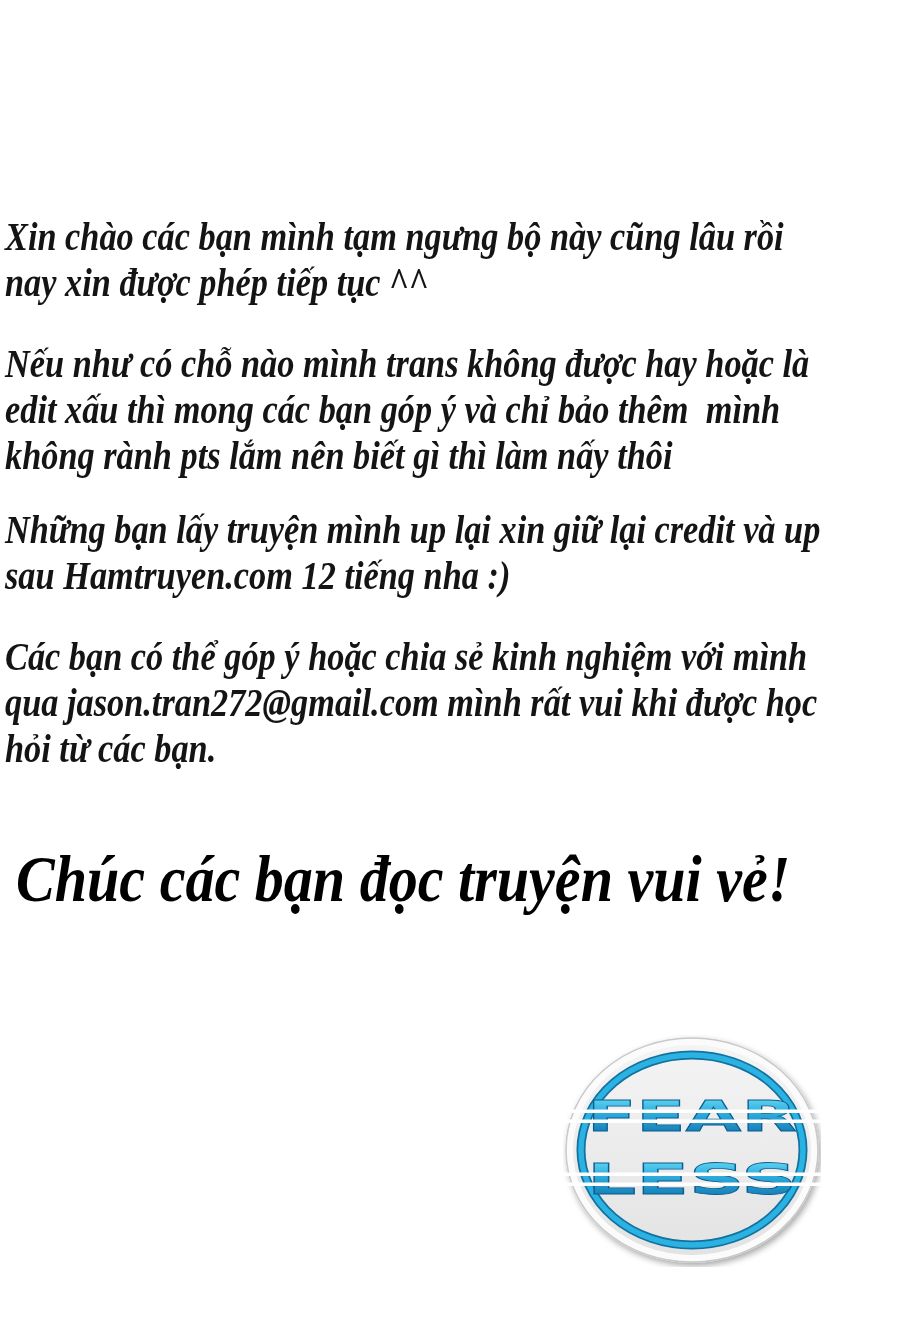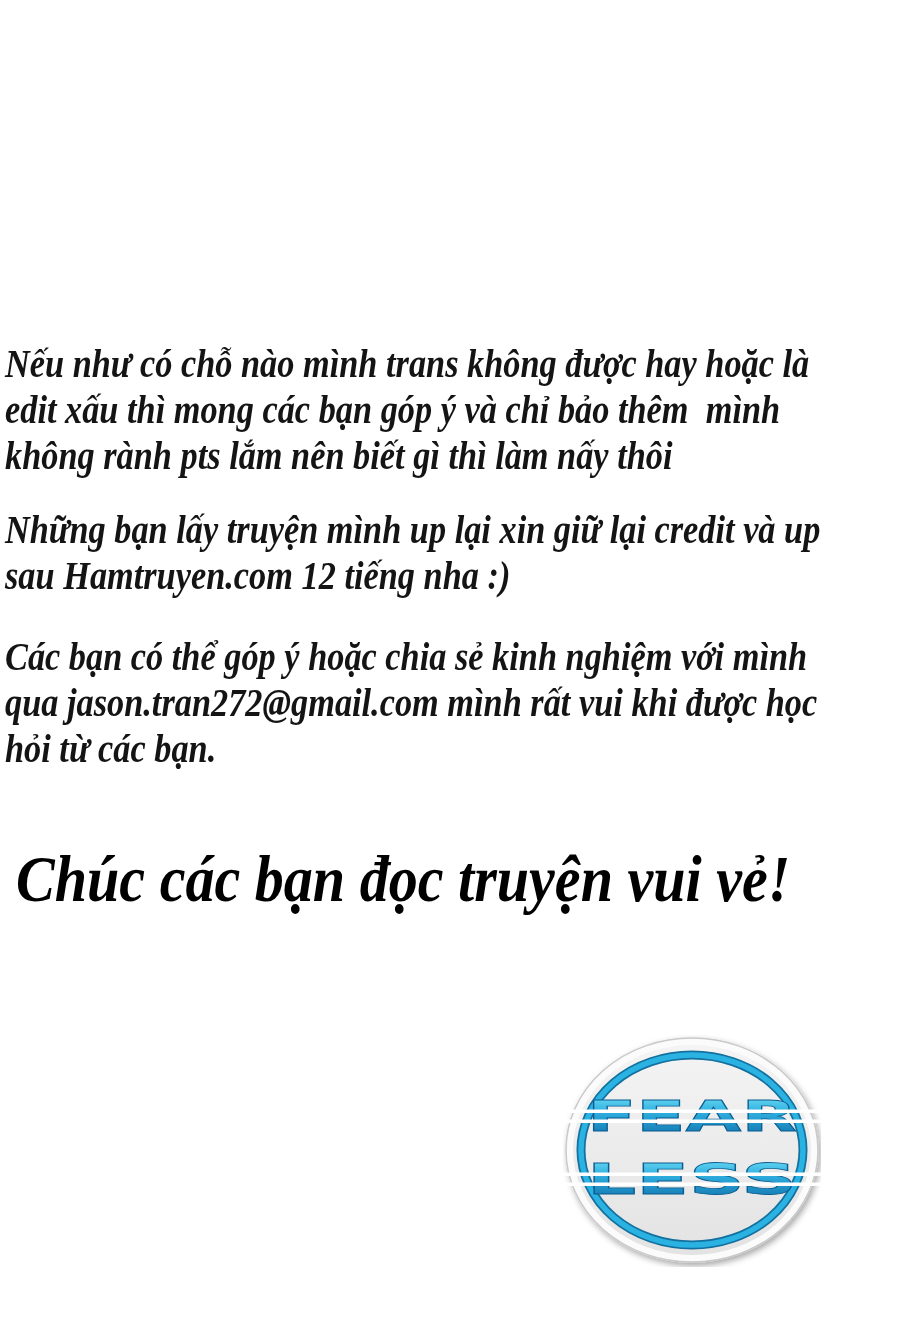--- a/index.html
+++ b/index.html
@@ -60,20 +60,24 @@
     font-family: "DejaVu Sans", sans-serif;
     font-weight: bold;
     font-size: 42px;
   }
 </style>
 </head>
 <body>
 
 <div class="page">
 
+  <p class="para p1">
+    <span class="line" style="display:block">Xin chào các bạn mình tạm ngưng bộ này cũng lâu rồi</span>
+    <span class="line" style="display:block">nay xin được phép tiếp tục ^^</span>
+  </p>
 
   <p class="para p2">
     <span class="line" style="display:block">Nếu như có chỗ nào mình trans không được hay hoặc là</span>
     <span class="line" style="display:block">edit xấu thì mong các bạn góp ý và chỉ bảo thêm  mình</span>
     <span class="line" style="display:block">không rành pts lắm nên biết gì thì làm nấy thôi</span>
   </p>
 
   <p class="para p3">
     <span class="line" style="display:block">Những bạn lấy truyện mình up lại xin giữ lại credit và up</span>
     <span class="line" style="display:block">sau Hamtruyen.com 12 tiếng nha :)</span>

